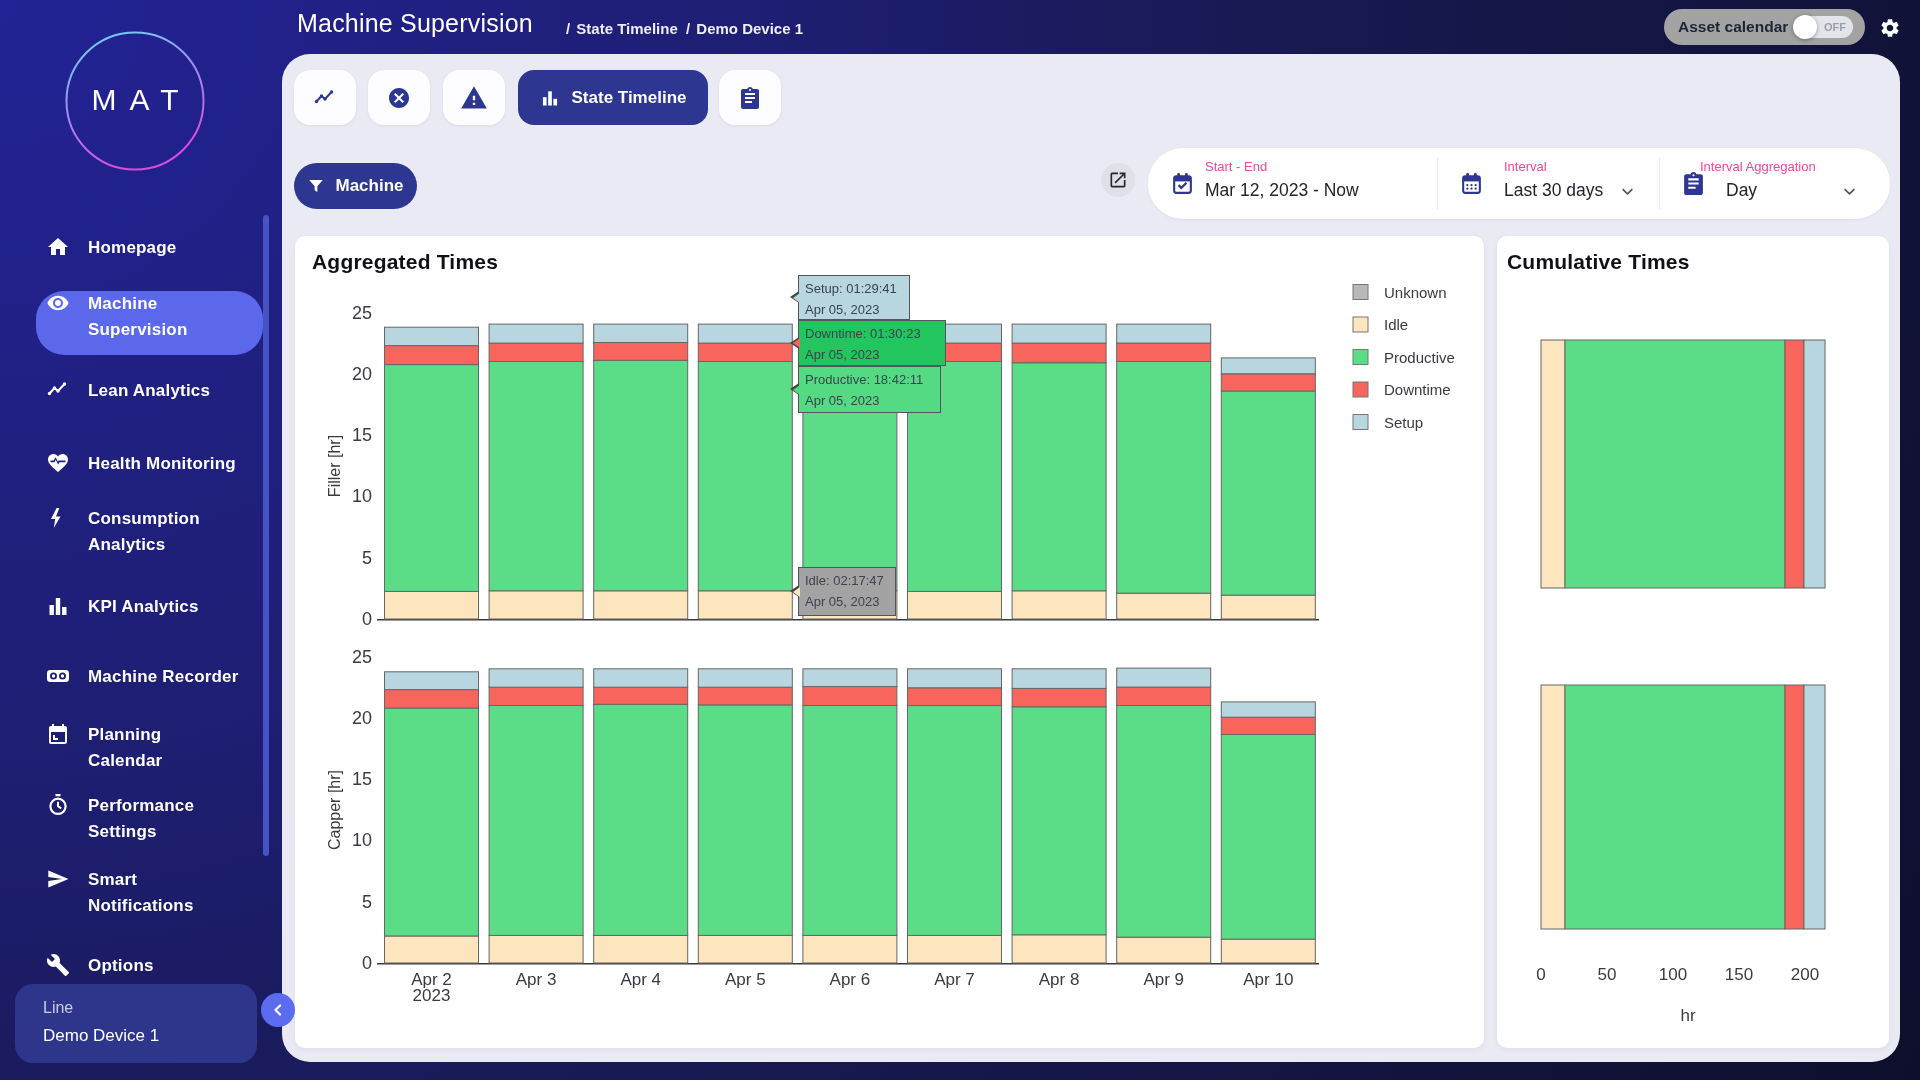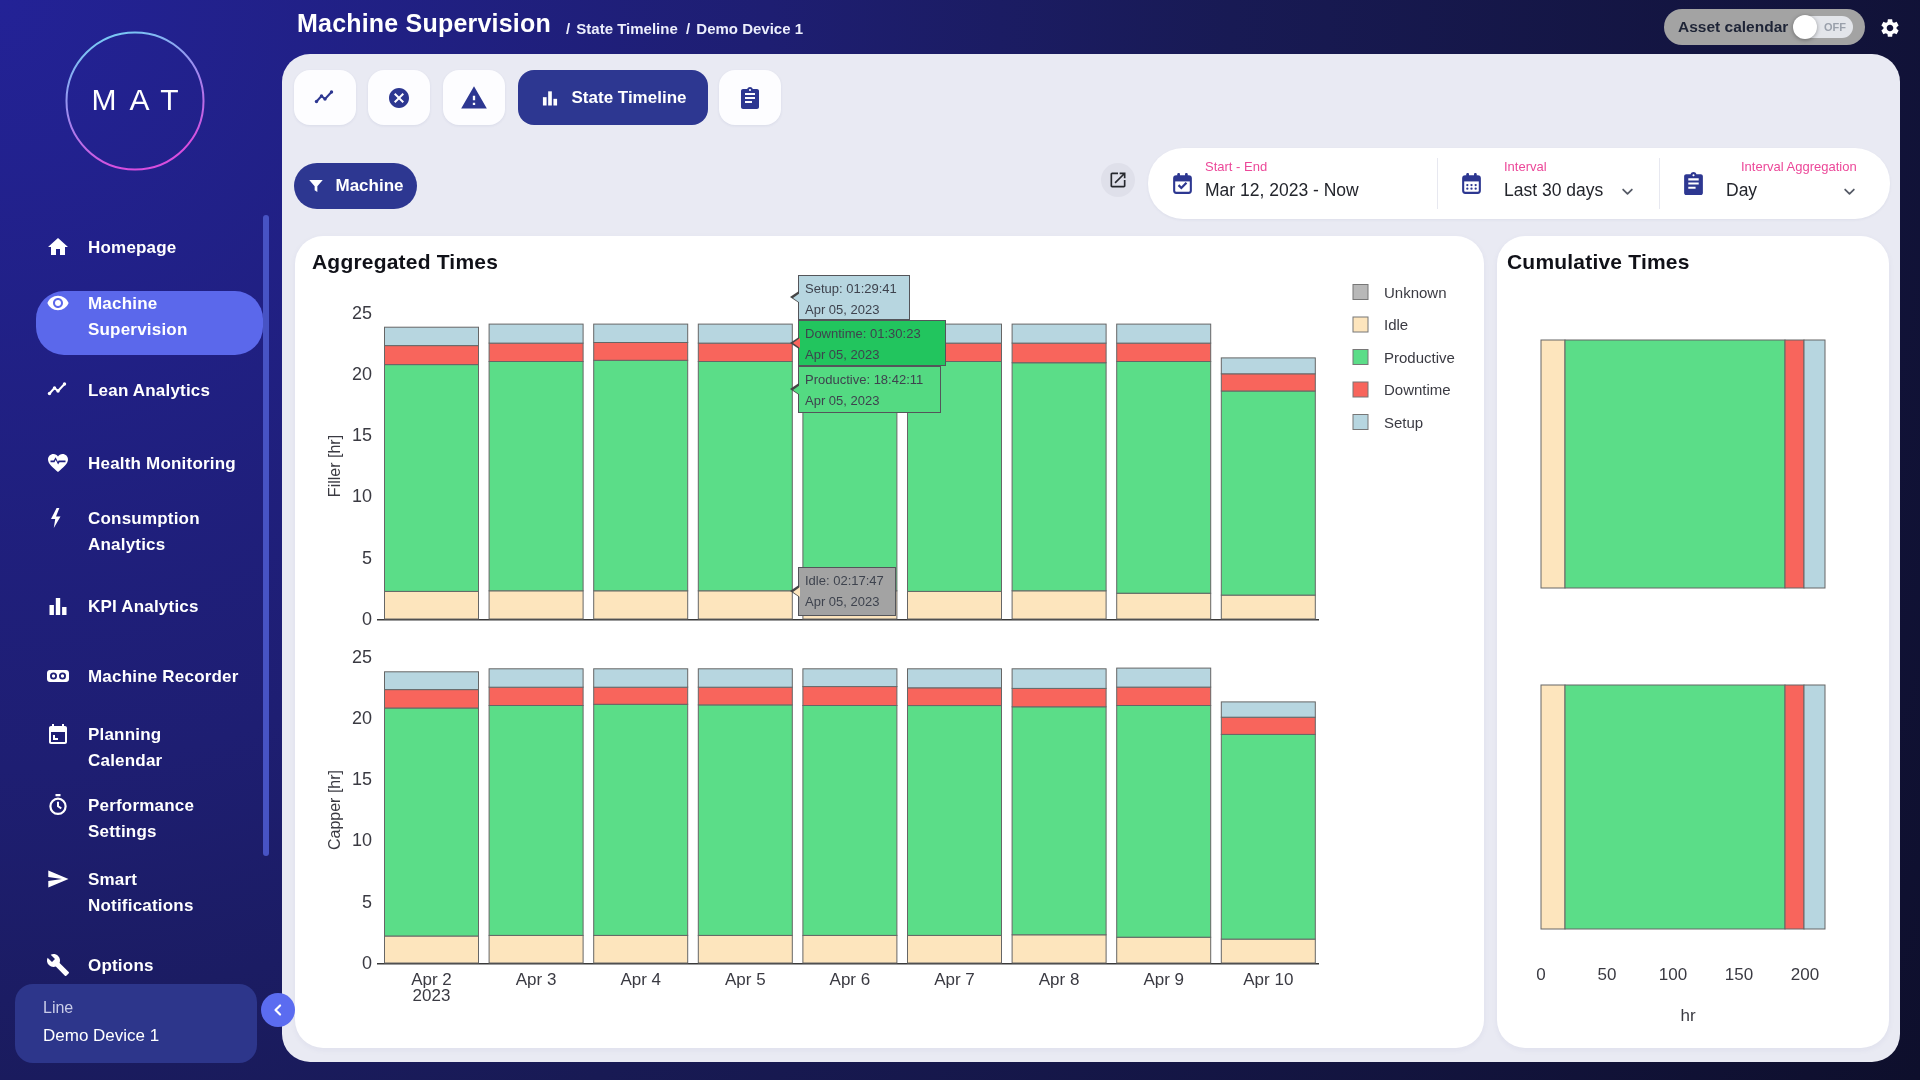--- a/index.html
+++ b/index.html
@@ -16,21 +16,21 @@
 .nlabel { margin-left:18px; font-size:17px; font-weight:700; line-height:26px; letter-spacing:.2px; }
 .nav-active { background:#5b68eb; border-radius:28px; }
 #scrollthumb { position:absolute; left:263px; top:215px; width:6px; height:641px; border-radius:3px; background:#4753c4; }
 #devcard { position:absolute; left:15px; top:984px; width:242px; height:79px; border-radius:18px; background:#2d368b; }
 #devcard .l1 { position:absolute; left:28px; top:15px; font-size:16px; color:#c9cce8; }
 #devcard .l2 { position:absolute; left:28px; top:42px; font-size:17px; color:#fff; }
 #collbtn { position:absolute; z-index:20; left:261px; top:993px; width:34px; height:34px; border-radius:50%;
   background:#5b6cf0; display:flex; align-items:center; justify-content:center; }
 
 
-#htitle { position:absolute; left:297px; top:9px; color:#fff; font-size:25px; font-weight:700; letter-spacing:.2px; }
+#htitle { position:absolute; left:297px; top:9px; color:#fff; font-size:25px; font-weight:400; letter-spacing:.2px; }
 .crumb { position:absolute; top:20px; color:#eceefc; font-size:15px; font-weight:600; }
 #assetpill { position:absolute; left:1664px; top:9px; width:201px; height:36px; background:#a3a3a3; border-radius:18px; }
 #assetpill .t { position:absolute; left:14px; top:9px; font-size:15.5px; font-weight:700; color:#1e2436; }
 #toggletrack { position:absolute; left:130px; top:7px; width:59px; height:22px; border-radius:11px; background:#e3e5ea; }
 #toggleknob { position:absolute; left:-1px; top:-1px; width:24px; height:24px; border-radius:50%; background:#fff;
   box-shadow:0 1px 4px rgba(0,0,0,.35); }
 #toggletrack .off { position:absolute; right:7px; top:5px; font-size:11px; font-weight:700; color:#9aa0ab; }
 #gearbtn { position:absolute; left:1879px; top:17px; }
 
 
@@ -42,21 +42,21 @@
 #btn-machine { position:absolute; left:294px; top:163px; width:123px; height:46px; border-radius:23px; background:#2d3791;
   color:#fff; font-size:17px; font-weight:700; display:flex; align-items:center; justify-content:center; gap:10px; }
 #btn-export { position:absolute; left:1101px; top:163px; width:34px; height:34px; border-radius:50%; background:#dfe0ea;
   display:flex; align-items:center; justify-content:center; }
 #datepill { position:absolute; left:1148px; top:148px; width:742px; height:71px; border-radius:35px; background:#fff;
   box-shadow:0 1px 3px rgba(40,45,110,.06); }
 .dsep { position:absolute; top:10px; width:1px; height:51px; background:#e7e8f0; }
 .dico { position:absolute; top:23px; }
 .dlab { position:absolute; top:11px; font-size:13px; color:#ec4899; }
 .dval { position:absolute; top:32px; font-size:17.5px; color:#23252c; }
-.card { position:absolute; top:236px; background:#fff; border-radius:28px; box-shadow:0 2px 6px rgba(40,45,110,.05); }
+.card { position:absolute; top:236px; background:#fff; border-radius:10px; box-shadow:0 2px 6px rgba(40,45,110,.05); }
 .ctitle { position:absolute; left:17px; top:14px; font-size:21px; font-weight:700; color:#101118; letter-spacing:.2px; }
 
 
 .tip { position:absolute; border:1.5px solid #54555a; z-index:5; }
 .tiptxt { position:absolute; left:6px; top:2px; font-size:13px; line-height:21px; color:#3e434e; white-space:nowrap; }
 .tiparrow { position:absolute; left:-6.5px; top:50%; margin-top:-5px; width:0; height:0; z-index:2;
   border-top:5px solid transparent; border-bottom:5px solid transparent; border-right:7px solid; }
 .tiparrowb { position:absolute; left:-9px; top:50%; margin-top:-6.5px; width:0; height:0;
   border-top:6.5px solid transparent; border-bottom:6.5px solid transparent; border-right:9px solid #454545; }
 </style></head>
@@ -263,21 +263,21 @@
         <circle cx="16" cy="17" r="1.1"></circle>
       </svg></span>
   <span class="dlab" style="left:356px">Interval</span>
   <span class="dval" style="left:356px">Last 30 days</span>
   <span class="dico" style="left:470px;top:34px"><svg width="19" height="19" viewBox="0 0 24 24" fill="#555a66">
         <path d="M6.5 9.5 12 15l5.5-5.5" fill="none" stroke="#555a66" stroke-width="2.2" stroke-linecap="round" stroke-linejoin="round"></path>
       </svg></span>
   <span class="dico" style="left:533px"><svg width="25" height="25" viewBox="0 0 24 24" fill="#2d3791">
         <path fill-rule="evenodd" d="M19 3h-4.18C14.4 1.84 13.3 1 12 1c-1.3 0-2.4.84-2.82 2H5c-1.1 0-2 .9-2 2v16c0 1.1.9 2 2 2h14c1.1 0 2-.9 2-2V5c0-1.1-.9-2-2-2zm-7 0c.55 0 1 .45 1 1s-.45 1-1 1-1-.45-1-1 .45-1 1-1zm2 14H7v-2h7v2zm3-4H7v-2h10v2zm0-4H7V7h10v2z"></path>
       </svg></span>
-  <span class="dlab" style="left:593px">Interval Aggregation</span>
+  <span class="dlab" style="left:552px">Interval Aggregation</span>
   <span class="dval" style="left:578px">Day</span>
   <span class="dico" style="left:692px;top:34px"><svg width="19" height="19" viewBox="0 0 24 24" fill="#555a66">
         <path d="M6.5 9.5 12 15l5.5-5.5" fill="none" stroke="#555a66" stroke-width="2.2" stroke-linecap="round" stroke-linejoin="round"></path>
       </svg></span>
 </div>
 
 <div class="card" style="left:295px;width:1189px;height:812px">
   <div class="ctitle">Aggregated Times</div>
   <div class="abs" style="left:0;top:0"><svg width="1189" height="812" viewBox="0 0 1189 812" font-family="'Liberation Sans',sans-serif">
         <text x="77" y="389.0" text-anchor="end" font-size="18" fill="#3a3a42">0</text>

